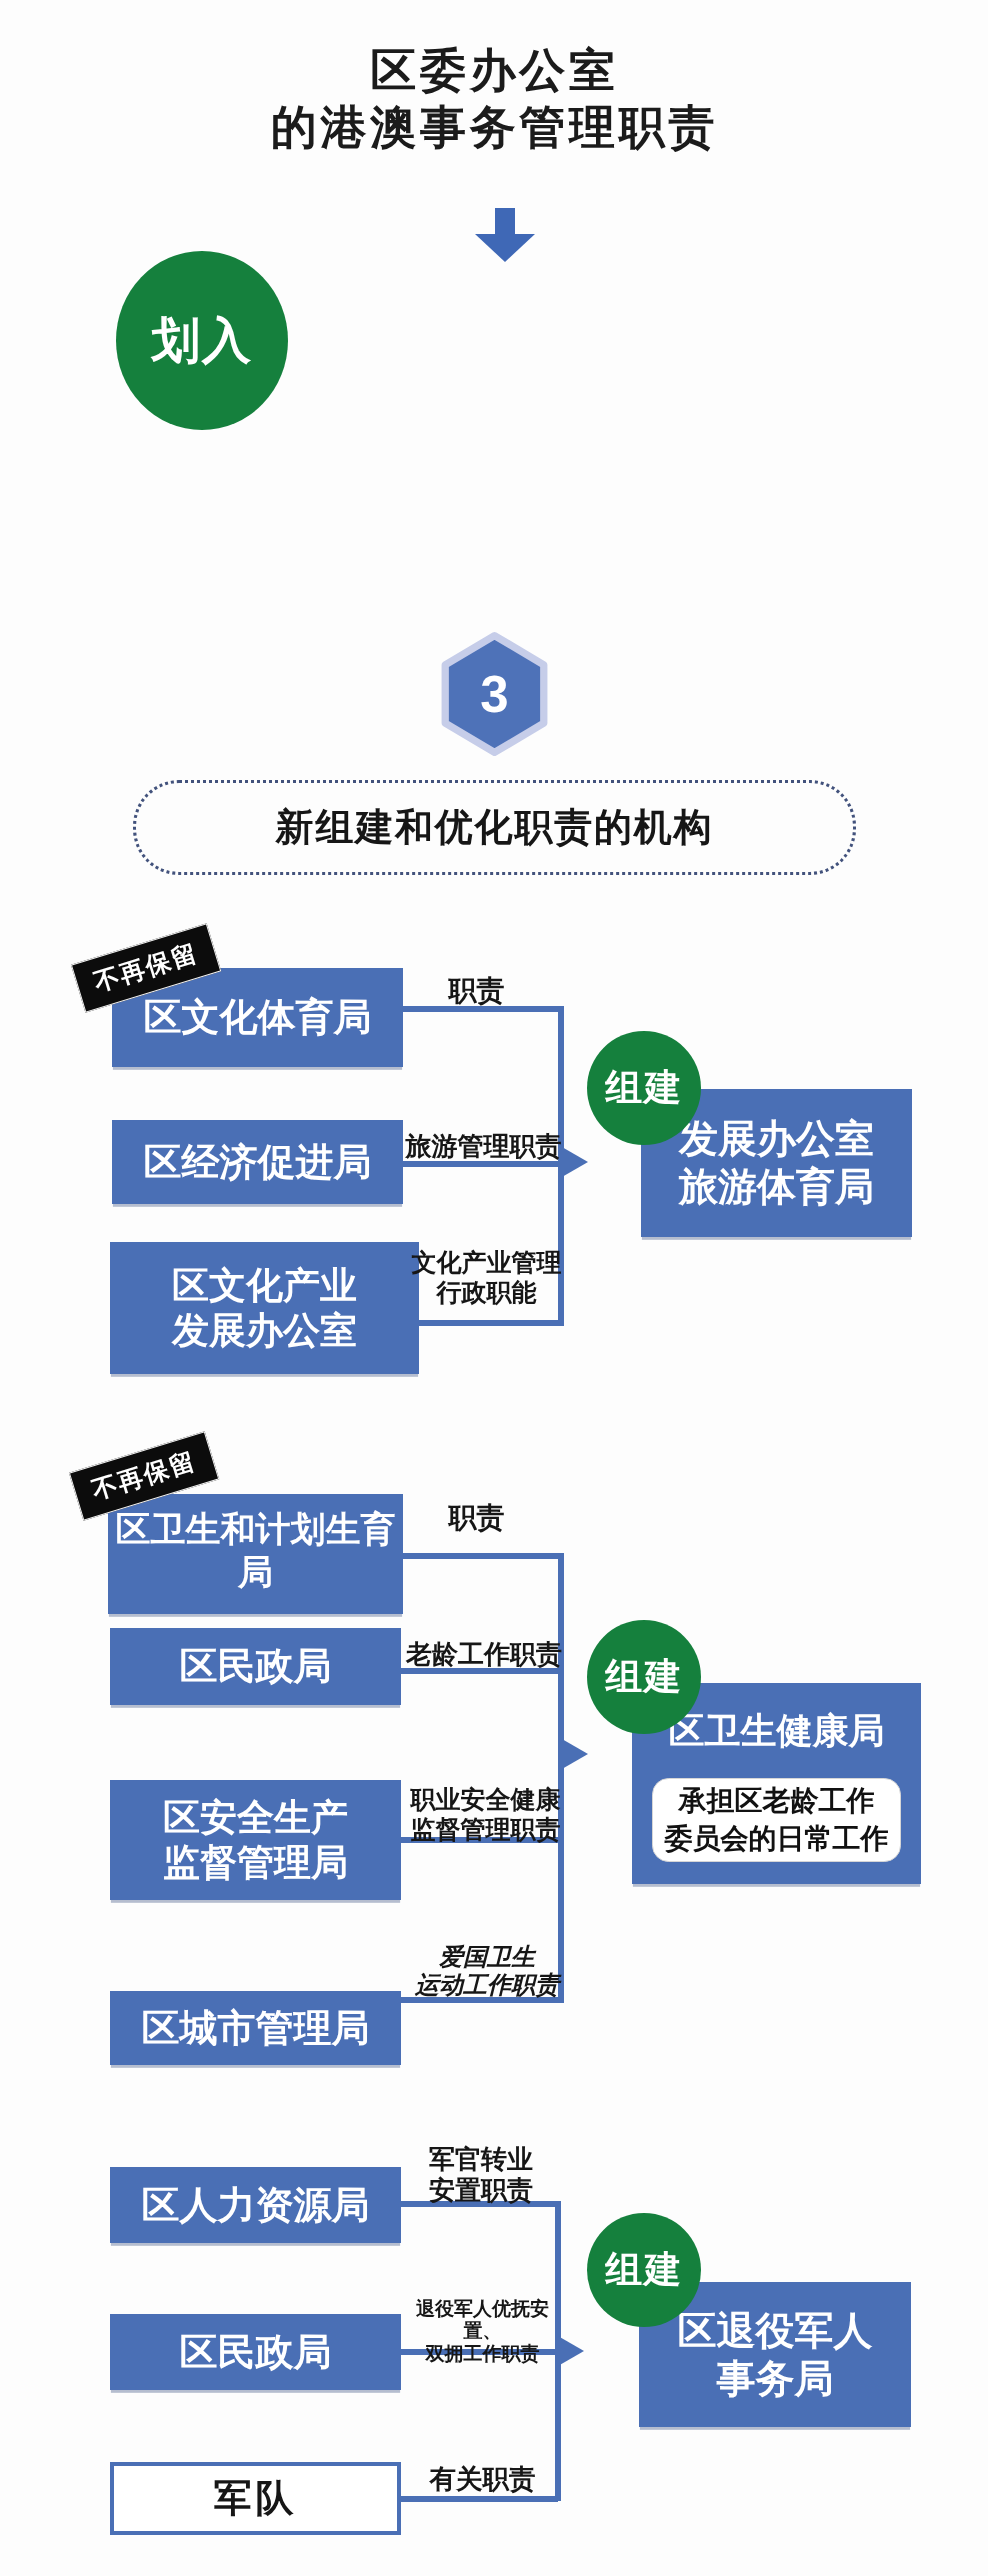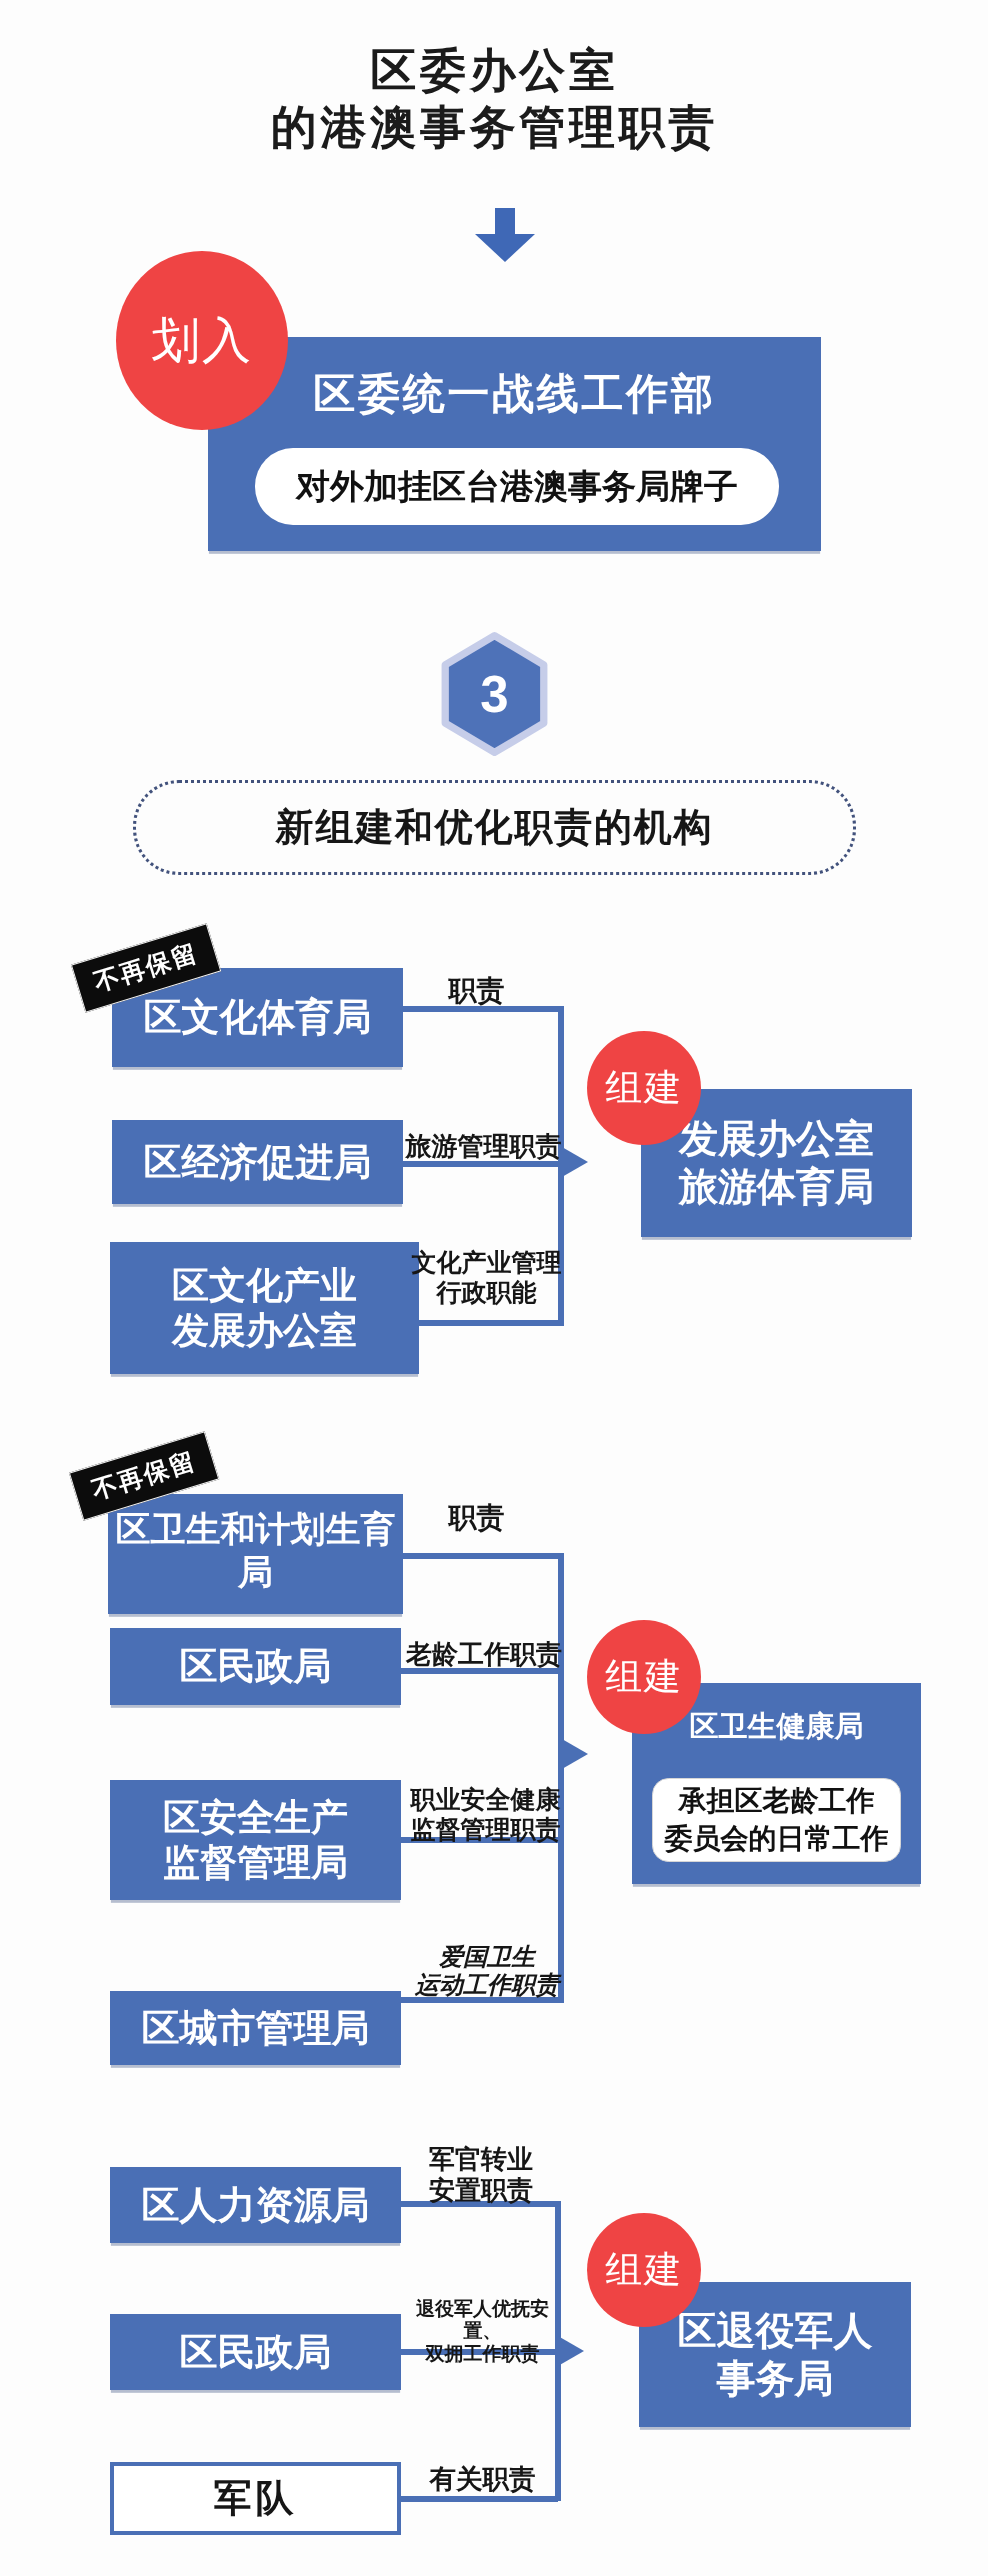--- a/index.html
+++ b/index.html
@@ -8,21 +8,21 @@
     font-family:"Liberation Sans","DejaVu Sans",sans-serif;
   }
   .t-title{position:absolute;left:0;width:989px;text-align:center;color:#1b1b1b;
     font-size:46px;font-weight:800;letter-spacing:3.7px;}
   
   .darrow{position:absolute;left:475px;top:208px;width:60px;}
   .darrow .stem{width:20px;height:26px;background:#3f68b6;margin:0 auto;}
   .darrow .tri{width:0;height:0;border-left:30px solid transparent;border-right:30px solid transparent;
     border-top:28px solid #3f68b6;}
   
-  .redcircle{position:absolute;background:#ef4444;border-radius:50%;color:#fff;font-weight:400;
+  .redcircle{position:absolute;background:#15803d;border-radius:50%;color:#fff;font-weight:700;
     display:flex;align-items:center;justify-content:center;z-index:5;letter-spacing:1.8px;}
   
   .box{position:absolute;background:#4a6fb5;color:#fff;font-weight:700;display:flex;
     flex-direction:column;align-items:center;justify-content:center;text-align:center;
     line-height:1.22;z-index:2;box-shadow:0 3.7px 0 -0.9px rgba(46,70,120,.35);}
   .whitebox{position:absolute;background:#ffffff;border:4.6px solid #4a6fb5;color:#161616;font-weight:700;
     display:flex;align-items:center;justify-content:center;text-align:center;z-index:2;}
   .pill{position:absolute;background:#ffffff;color:#111;font-weight:700;display:flex;
     flex-direction:column;align-items:center;justify-content:center;text-align:center;}
   
@@ -48,24 +48,20 @@
 <div id="canvas">
 
   <div class="t-title" style="top:40px;">区委办公室</div>
   <div class="t-title" style="top:97px;">的港澳事务管理职责</div>
 
   <div class="darrow">
     <div class="stem"></div>
       <div class="tri"></div>
   </div>
 
-  <div class="box" style="left:208px;top:337px;width:613px;height:214px;display:block;z-index:1;">
-    <div style="position:absolute;left:0;top:31px;width:613px;text-align:center;font-size:42px;letter-spacing:2.7px;">区委统一战线工作部</div>
-    <div class="pill" style="left:47px;top:111px;width:524px;height:77px;border-radius:38px;font-size:34px;">对外加挂区台港澳事务局牌子</div>
-  </div>
   <div class="redcircle" style="left:116px;top:251px;width:172px;height:179px;font-size:49px;z-index:4;">划入</div>
 
   <div class="hexwrap">
     <svg width="115" height="126" viewBox="0 0 126 138">
       <polygon points="63,5 117,37 117,101 63,133 9,101 9,37" fill="#4e72b8" stroke="#c6cde9" stroke-width="8" stroke-linejoin="round"></polygon>
     </svg>
   </div>
   <div class="hexnum">3</div>
 
   <div class="dashedbox">新组建和优化职责的机构</div>
@@ -121,21 +117,21 @@
     <div>监督管理职责</div>
   </div>
 
   <div class="box" style="left:110px;top:1963px;width:291px;height:74px;font-size:38px;margin-top:28px;">区城市管理局</div>
   <div class="duty" style="left:409px;top:1943px;width:156px;font-size:24px;font-style:italic;">
     <div>爱国卫生</div>
     <div>运动工作职责</div>
   </div>
 
   <div class="box" style="left:632px;top:1683px;width:289px;height:201px;display:block;">
-    <div style="position:absolute;left:0;top:26px;width:289px;text-align:center;font-size:29px;">区卫生健康局</div>
+    <div style="position:absolute;left:0;top:26px;width:289px;text-align:center;font-size:36px;">区卫生健康局</div>
     <div class="pill" style="left:20px;top:95px;width:249px;height:84px;border-radius:16.5px;font-size:28px;line-height:1.35;border:1.8px solid #d6d6d6;box-sizing:border-box;">
       <div>承担区老龄工作</div>
       <div>委员会的日常工作</div>
     </div>
   </div>
   <div class="redcircle" style="left:587px;top:1620px;width:114px;height:114px;font-size:37px;">组建</div>
 
   <div class="hline" style="left:401px;top:2201px;width:159px;height:5.5px;"></div>
   <div class="vline" style="left:555px;top:2201px;width:5.5px;height:300px;"></div>
   <div class="hline" style="left:401px;top:2349px;width:156px;height:5.5px;"></div>

